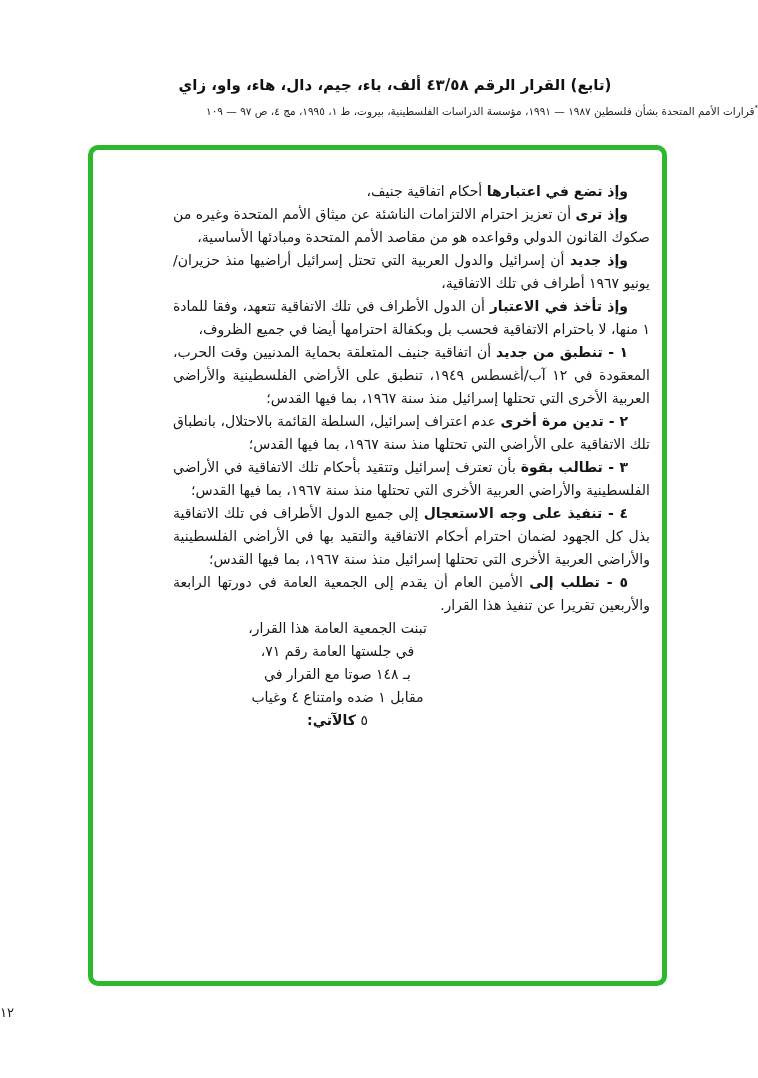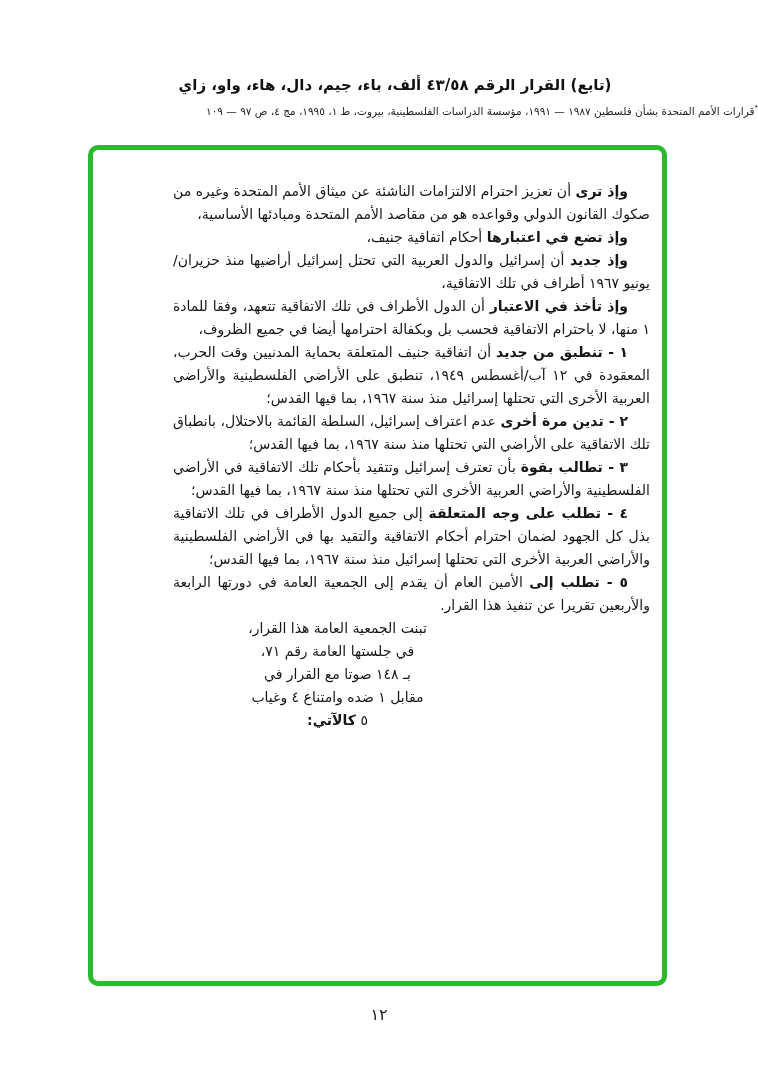--- a/index.html
+++ b/index.html
@@ -55,50 +55,49 @@
   .num, .lead { font-weight: bold; }
   .closing {
     margin-right: 148px;
     text-align: center;
   }
   .closing-line { white-space: nowrap; }
   .page-number {
     position: absolute;
     top: 1005px; left: 0;
     width: 100%;
-    text-align: center;
-    font-size: 16px;
+    font-size: 13px;
     color: #161616;
   }
 </style>
 </head>
 <body>
 
 <div class="header-title">(تابع) القرار الرقم ٤٣/٥٨ ألف، باء، جيم، دال، هاء، واو، زاي</div>
 
 <div class="header-citation"><sup>*</sup><span>قرارات الأمم المتحدة بشأن فلسطين ١٩٨٧ — ١٩٩١، مؤسسة الدراسات الفلسطينية، بيروت، ط ١، ١٩٩٥، مج ٤، ص ٩٧ — ١٠٩</span></div>
 
 <div class="green-box">
   <div class="text-block">
 
+    <p class="para"><span class="lead">وإذ تضع في اعتبارها</span><span> أحكام اتفاقية جنيف،</span></p>
+
     <p class="para"><span class="lead">وإذ ترى</span><span> أن تعزيز احترام الالتزامات الناشئة عن ميثاق الأمم المتحدة وغيره من صكوك القانون الدولي وقواعده هو من مقاصد الأمم المتحدة ومبادئها الأساسية،</span></p>
-
-    <p class="para"><span class="lead">وإذ تضع في اعتبارها</span><span> أحكام اتفاقية جنيف،</span></p>
 
     <p class="para"><span class="lead">وإذ جديد</span><span> أن إسرائيل والدول العربية التي تحتل إسرائيل أراضيها منذ حزيران/يونيو ١٩٦٧ أطراف في تلك الاتفاقية،</span></p>
 
     <p class="para"><span class="lead">وإذ تأخذ في الاعتبار</span><span> أن الدول الأطراف في تلك الاتفاقية تتعهد، وفقا للمادة ١ منها، لا باحترام الاتفاقية فحسب بل وبكفالة احترامها أيضا في جميع الظروف،</span></p>
 
     <p class="para"><span class="num">١ - </span><span class="lead">تنطبق من جديد</span><span> أن اتفاقية جنيف المتعلقة بحماية المدنيين وقت الحرب، المعقودة في ١٢ آب/أغسطس ١٩٤٩، تنطبق على الأراضي الفلسطينية والأراضي العربية الأخرى التي تحتلها إسرائيل منذ سنة ١٩٦٧، بما فيها القدس؛</span></p>
 
     <p class="para"><span class="num">٢ - </span><span class="lead">تدين مرة أخرى</span><span> عدم اعتراف إسرائيل، السلطة القائمة بالاحتلال، بانطباق تلك الاتفاقية على الأراضي التي تحتلها منذ سنة ١٩٦٧، بما فيها القدس؛</span></p>
 
     <p class="para"><span class="num">٣ - </span><span class="lead">تطالب بقوة</span><span> بأن تعترف إسرائيل وتتقيد بأحكام تلك الاتفاقية في الأراضي الفلسطينية والأراضي العربية الأخرى التي تحتلها منذ سنة ١٩٦٧، بما فيها القدس؛</span></p>
 
-    <p class="para"><span class="num">٤ - </span><span class="lead">تطلب على وجه المتعلقة</span><span> إلى جميع الدول الأطراف في تلك الاتفاقية بذل كل الجهود لضمان احترام أحكام الاتفاقية والتقيد بها في الأراضي الفلسطينية والأراضي العربية الأخرى التي تحتلها إسرائيل منذ سنة ١٩٦٧، بما فيها القدس؛</span></p>
+    <p class="para"><span class="num">٤ - </span><span class="lead">تنفيذ على وجه الاستعجال</span><span> إلى جميع الدول الأطراف في تلك الاتفاقية بذل كل الجهود لضمان احترام أحكام الاتفاقية والتقيد بها في الأراضي الفلسطينية والأراضي العربية الأخرى التي تحتلها إسرائيل منذ سنة ١٩٦٧، بما فيها القدس؛</span></p>
 
     <p class="para"><span class="num">٥ - </span><span class="lead">تطلب إلى</span><span> الأمين العام أن يقدم إلى الجمعية العامة في دورتها الرابعة والأربعين تقريرا عن تنفيذ هذا القرار.</span></p>
 
     <div class="closing">
       <div class="closing-line"><span>تبنت الجمعية العامة هذا القرار،</span></div>
       <div class="closing-line"><span>في جلستها العامة رقم ٧١،</span></div>
       <div class="closing-line"><span>بـ ١٤٨ صوتا مع القرار في</span></div>
       <div class="closing-line"><span>مقابل ١ ضده وامتناع ٤ وغياب</span></div>
       <div class="closing-line"><span>٥ </span><span class="lead">كالآتي:</span></div>
     </div>

